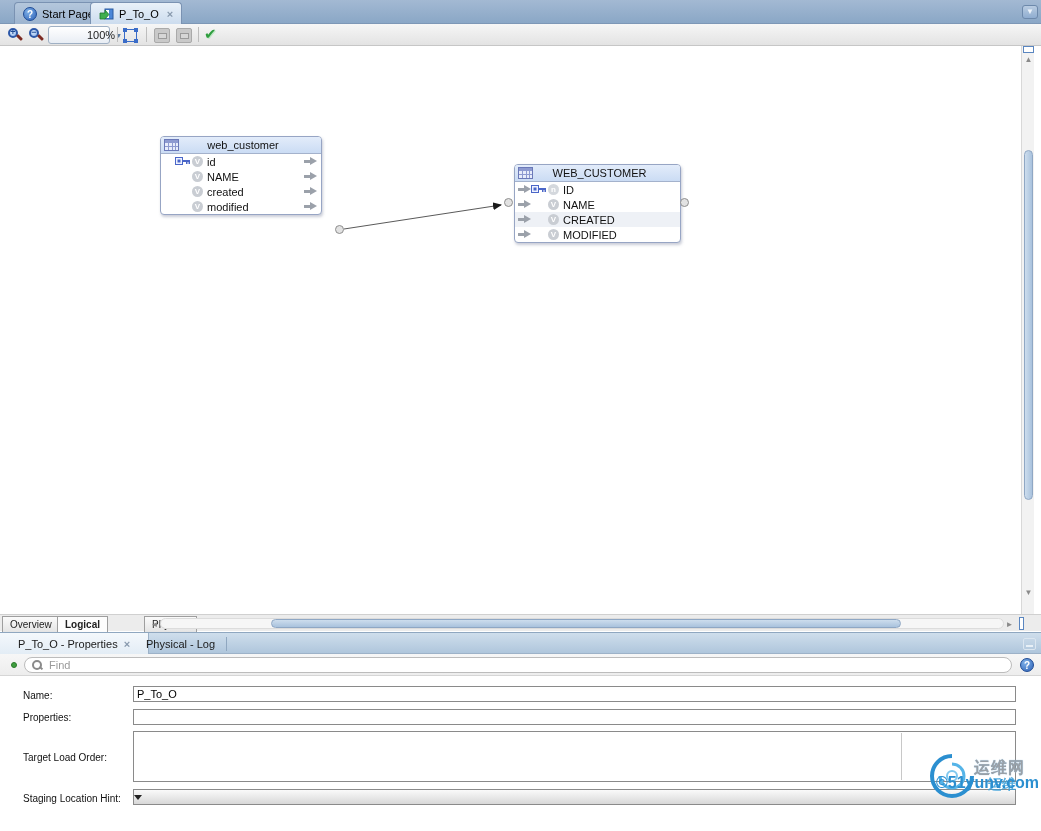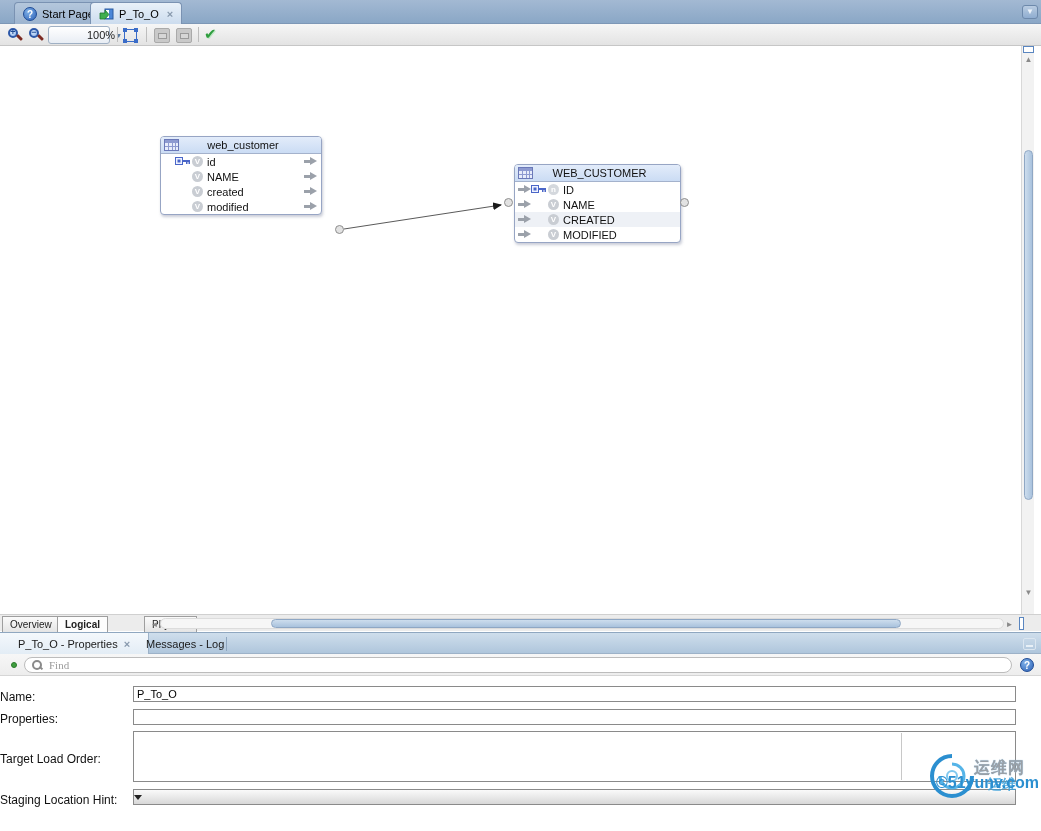--- a/index.html
+++ b/index.html
@@ -94,29 +94,29 @@
   .min-btn::after { content:""; position:absolute; left:2px; bottom:2px; width:7px; height:2px; background:#e8f0f7; }
 
   .find-row { left:0; top:654px; width:1041px; height:22px; background:linear-gradient(#f7f7f7,#ededed); border-bottom:1px solid #d6d6d6; }
   .green-dot { position:absolute; left:11px; top:8px; width:6px; height:6px; border-radius:50%; background:#3f9e3f; border:1px solid #2a7a2a; }
   .find-box { position:absolute; left:24px; top:3px; width:988px; height:16px; border:1px solid #bcbcbc; border-radius:9px;
     background:#fff; display:flex; align-items:center; }
   .find-mag { position:relative; width:11px; height:11px; margin-left:7px; }
   .find-mag::before { content:""; position:absolute; left:0; top:0; width:6px; height:6px; border:2px solid #8a8a8a; border-radius:50%; }
   .find-mag::after { content:""; position:absolute; left:7px; top:7px; width:4px; height:2px; background:#8a8a8a; transform:rotate(45deg); }
   .find-input { border:none; outline:none; flex:1; font-size:11px; color:#333; margin-left:6px; background:transparent;
-    font-family:Liberation Serif, serif; }
+    font-family:Liberation Sans, sans-serif; }
   .find-input::placeholder { color:#9a9a9a; }
   .help-btn { position:absolute; right:7px; top:4px; width:14px; height:14px; border-radius:50%;
     background:radial-gradient(circle at 35% 30%,#7fb1e8,#2f63b8); border:1px solid #1d4a94; color:#fff;
     font-size:10px; font-weight:bold; text-align:center; line-height:13px; }
 
   
   .form-area { left:0; top:676px; width:1041px; height:155px; background:#fff; }
-  .flabel { position:absolute; left:0; font-size:12px; color:#111; }
+  .flabel { position:absolute; left:23px; font-size:10px; color:#111; }
   .tinput { position:absolute; left:133px; width:883px; height:16px; border:1px solid #8a8a8a; background:#fff;
     font-size:11px; padding:0 3px; font-family:"Liberation Sans","DejaVu Sans",sans-serif; outline:none; color:#000; }
   .tlo-box { position:absolute; left:133px; top:55px; width:883px; height:51px; border:1px solid #8a8a8a; background:#fff; }
   .tlo-div { position:absolute; left:767px; top:1px; width:1px; height:47px; background:#c8c8c8; }
   .combo { position:absolute; left:133px; top:113px; width:883px; height:16px; border:1px solid #8a8a8a;
     background:linear-gradient(#fafafa,#d8d8d8); display:flex; align-items:center; }
   .combo .cval { flex:1; padding-left:4px; font-size:11px; color:#111; }
   .combo .carr { width:0; height:0; border-left:4px solid transparent; border-right:4px solid transparent;
     border-top:5px solid #222; margin-right:6px; }
 
@@ -314,21 +314,21 @@
   <span class="sb-arrow" style="left:1003px;top:5px;">►</span>
   <span class="hsplit"></span>
 </div>
 
 <div class="abs prop-tabbar">
   <div class="prop-tab active" style="left:0;">
     <span>P_To_O - Properties</span>
     <span class="tab-close" style="margin-left:6px;">×</span>
   </div>
   <div class="prop-tab" style="left:128px;">
-    <span>Messages - Log</span>
+    <span>Physical - Log</span>
   </div>
   <span class="prop-sep" style="left:226px;"></span>
   <span class="min-btn"></span>
 </div>
 
 <div class="abs find-row">
   <span class="green-dot"></span>
   <div class="find-box">
     <span class="find-mag"></span>
     <input class="find-input" placeholder="Find" style="">

